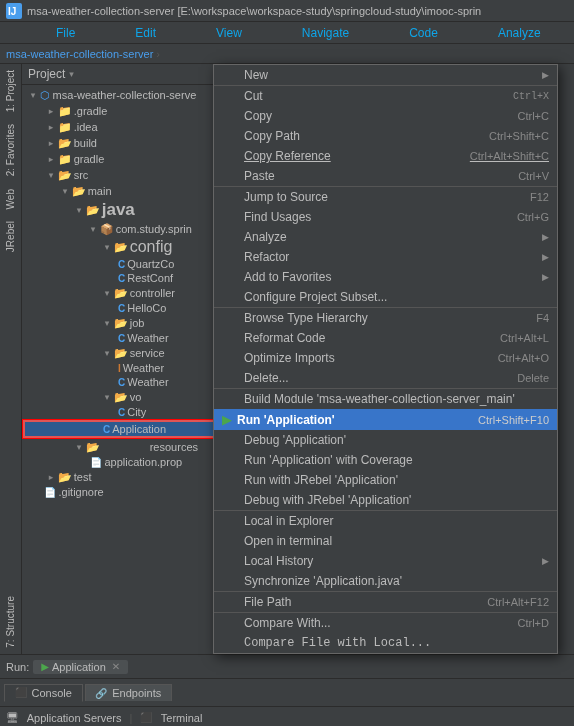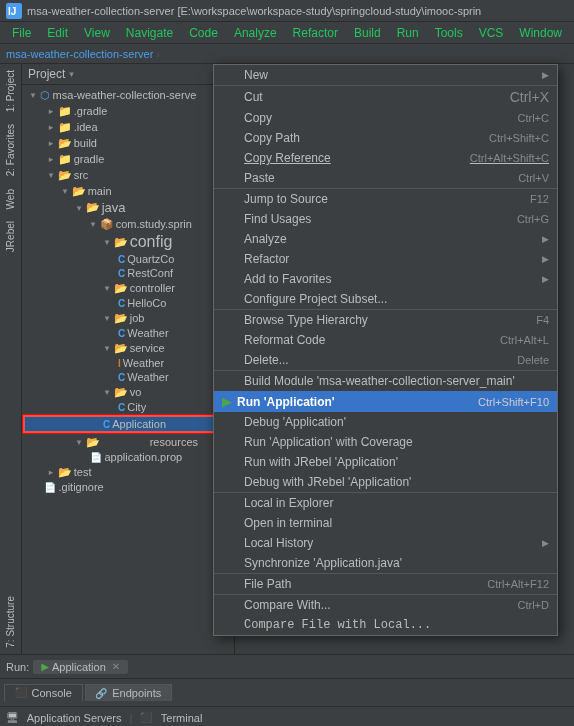--- a/index.html
+++ b/index.html
@@ -32,21 +32,22 @@
       height: 22px;
       display: flex;
       align-items: center;
       padding: 0 4px;
       border-bottom: 1px solid #2b2b2b;
       font-size: 12px;
     }
     .menu-item {
       padding: 2px 8px;
       cursor: pointer;
-      color: #22c55e;
+      color: #0ea5e9;
+      margin-left: 44px;
     }
 
     
     #main {
       display: flex;
       height: calc(726px - 22px - 22px - 28px - 24px);
       position: relative;
     }
 
     
@@ -289,21 +290,21 @@
 
       <div class="tree-item" style="padding-left:36px;">
         <span class="arrow">▾</span>
         <span class="folder-icon">📂</span>
         <span style="color:#bbbbbb;font-size:11px;">main</span>
       </div>
 
       <div class="tree-item" style="padding-left:50px;">
         <span class="arrow">▾</span>
         <span class="folder-icon" style="color:#4a9eed;">📂</span>
-        <span style="color:#bbbbbb;font-size:13px;">java</span>
+        <span style="color:#bbbbbb;font-size:17px;font-weight:bold;">java</span>
       </div>
 
       <div class="tree-item" style="padding-left:64px;">
         <span class="arrow">▾</span>
         <span style="color:#e8a94e;font-size:11px;margin-right:2px;">📦</span>
         <span style="color:#bbbbbb;font-size:11px;">com.study.sprin</span>
       </div>
 
       <div class="tree-item" style="padding-left:78px;">
         <span class="arrow">▾</span>
@@ -401,21 +402,21 @@
   </div>
 
   <div id="context-menu" style="position:absolute;left:213px;top:0;width:345px;background:#3c3f41;border:1px solid #666;box-shadow:3px 3px 12px rgba(0,0,0,0.6);z-index:100;font-size:12px;">
 
     <div class="ctx-item ctx-submenu-arrow" style="border-bottom:1px solid #555;padding:3px 30px 3px 30px;position:relative;">
       <span>New</span>
     </div>
 
     <div class="ctx-item" style="padding:3px 8px 3px 30px;display:flex;align-items:center;">
       <span>Cut</span>
-      <span class="shortcut" style="margin-left:auto;color:#888;font-size:14px;">Ctrl+X</span>
+      <span class="shortcut" style="margin-left:auto;color:#888;font-size:10px;font-family:Liberation Mono, monospace;">Ctrl+X</span>
     </div>
 
     <div class="ctx-item" style="padding:3px 8px 3px 30px;display:flex;align-items:center;">
       <span>Copy</span>
       <span class="shortcut" style="margin-left:auto;color:#888;font-size:11px;">Ctrl+C</span>
     </div>
 
     <div class="ctx-item" style="padding:3px 8px 3px 30px;display:flex;align-items:center;">
       <span>Copy Path</span>
       <span class="shortcut" style="margin-left:auto;color:#888;font-size:11px;">Ctrl+Shift+C</span>
@@ -460,20 +461,24 @@
     <div class="ctx-item" style="padding:3px 8px 3px 30px;display:flex;align-items:center;">
       <span>Browse Type Hierarchy</span>
       <span class="shortcut" style="margin-left:auto;color:#888;font-size:11px;">F4</span>
     </div>
 
     <div class="ctx-item" style="padding:3px 8px 3px 30px;display:flex;align-items:center;">
       <span>Reformat Code</span>
       <span class="shortcut" style="margin-left:auto;color:#888;font-size:11px;">Ctrl+Alt+L</span>
     </div>
 
+    <div class="ctx-item" style="padding:3px 8px 3px 30px;display:flex;align-items:center;">
+      <span>Optimize Imports</span>
+      <span class="shortcut" style="margin-left:auto;color:#888;font-size:11px;">Ctrl+Alt+O</span>
+    </div>
 
     <div class="ctx-item" style="padding:3px 8px 3px 30px;display:flex;align-items:center;border-bottom:1px solid #555;">
       <span>Delete...</span>
       <span class="shortcut" style="margin-left:auto;color:#888;font-size:11px;">Delete</span>
     </div>
 
     <div class="ctx-item" style="padding:3px 8px 3px 30px;">
       <span>Build Module 'msa-weather-collection-server_main'</span>
     </div>
 

